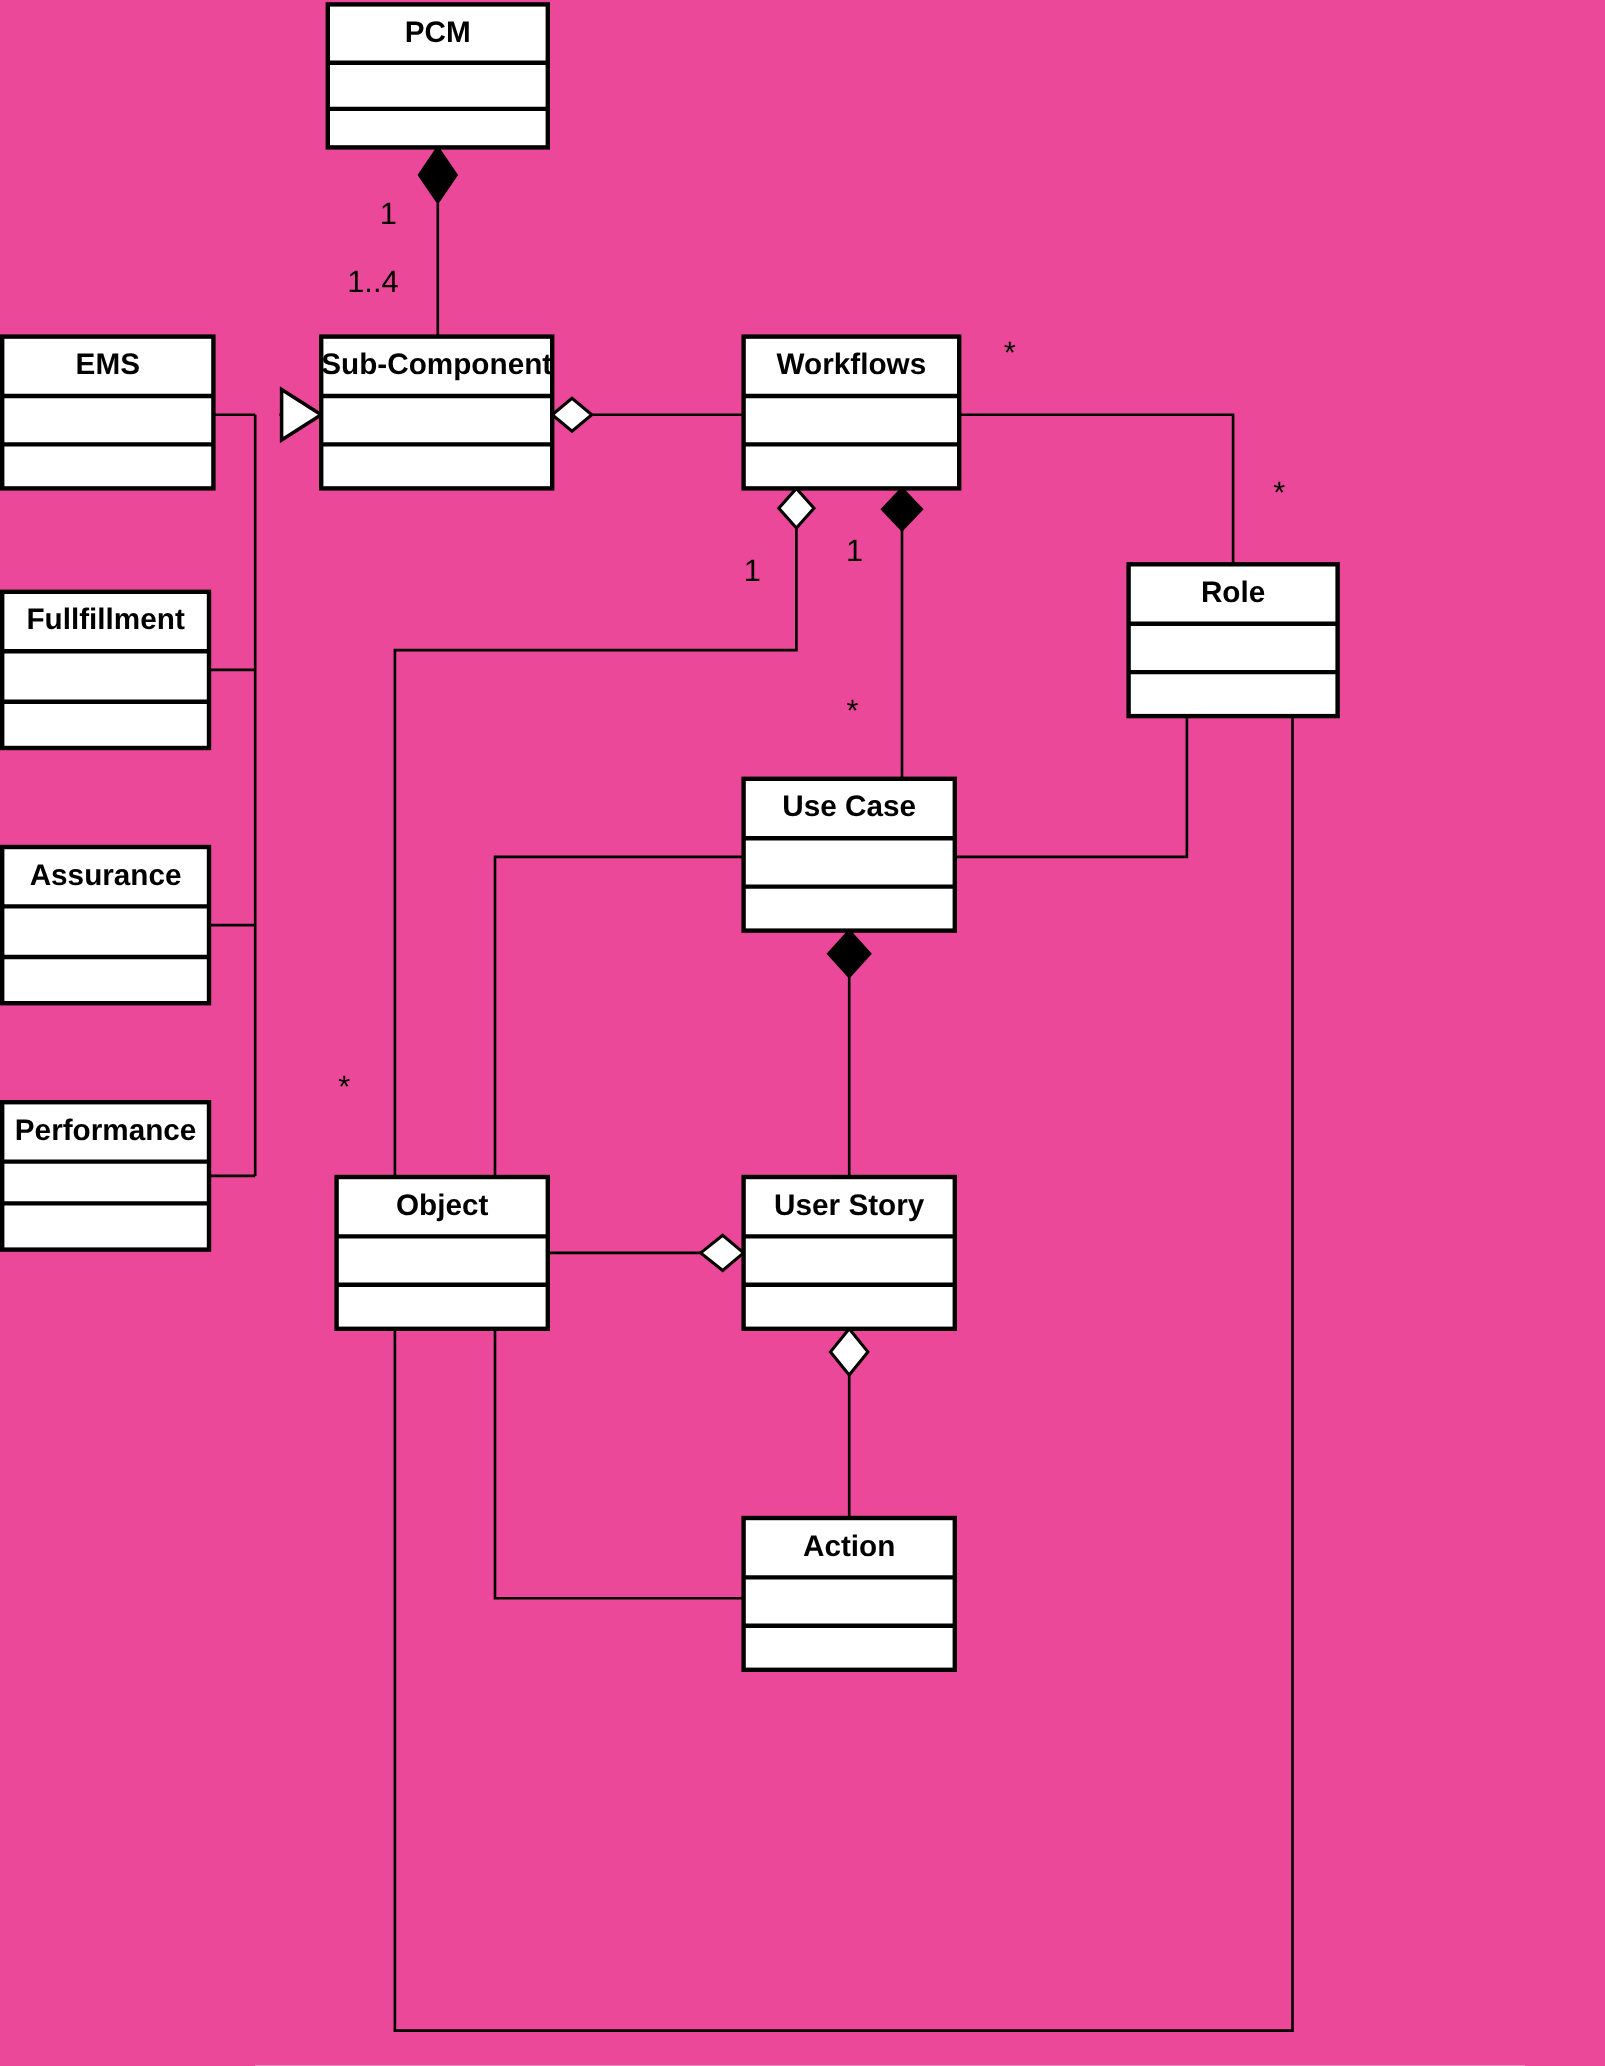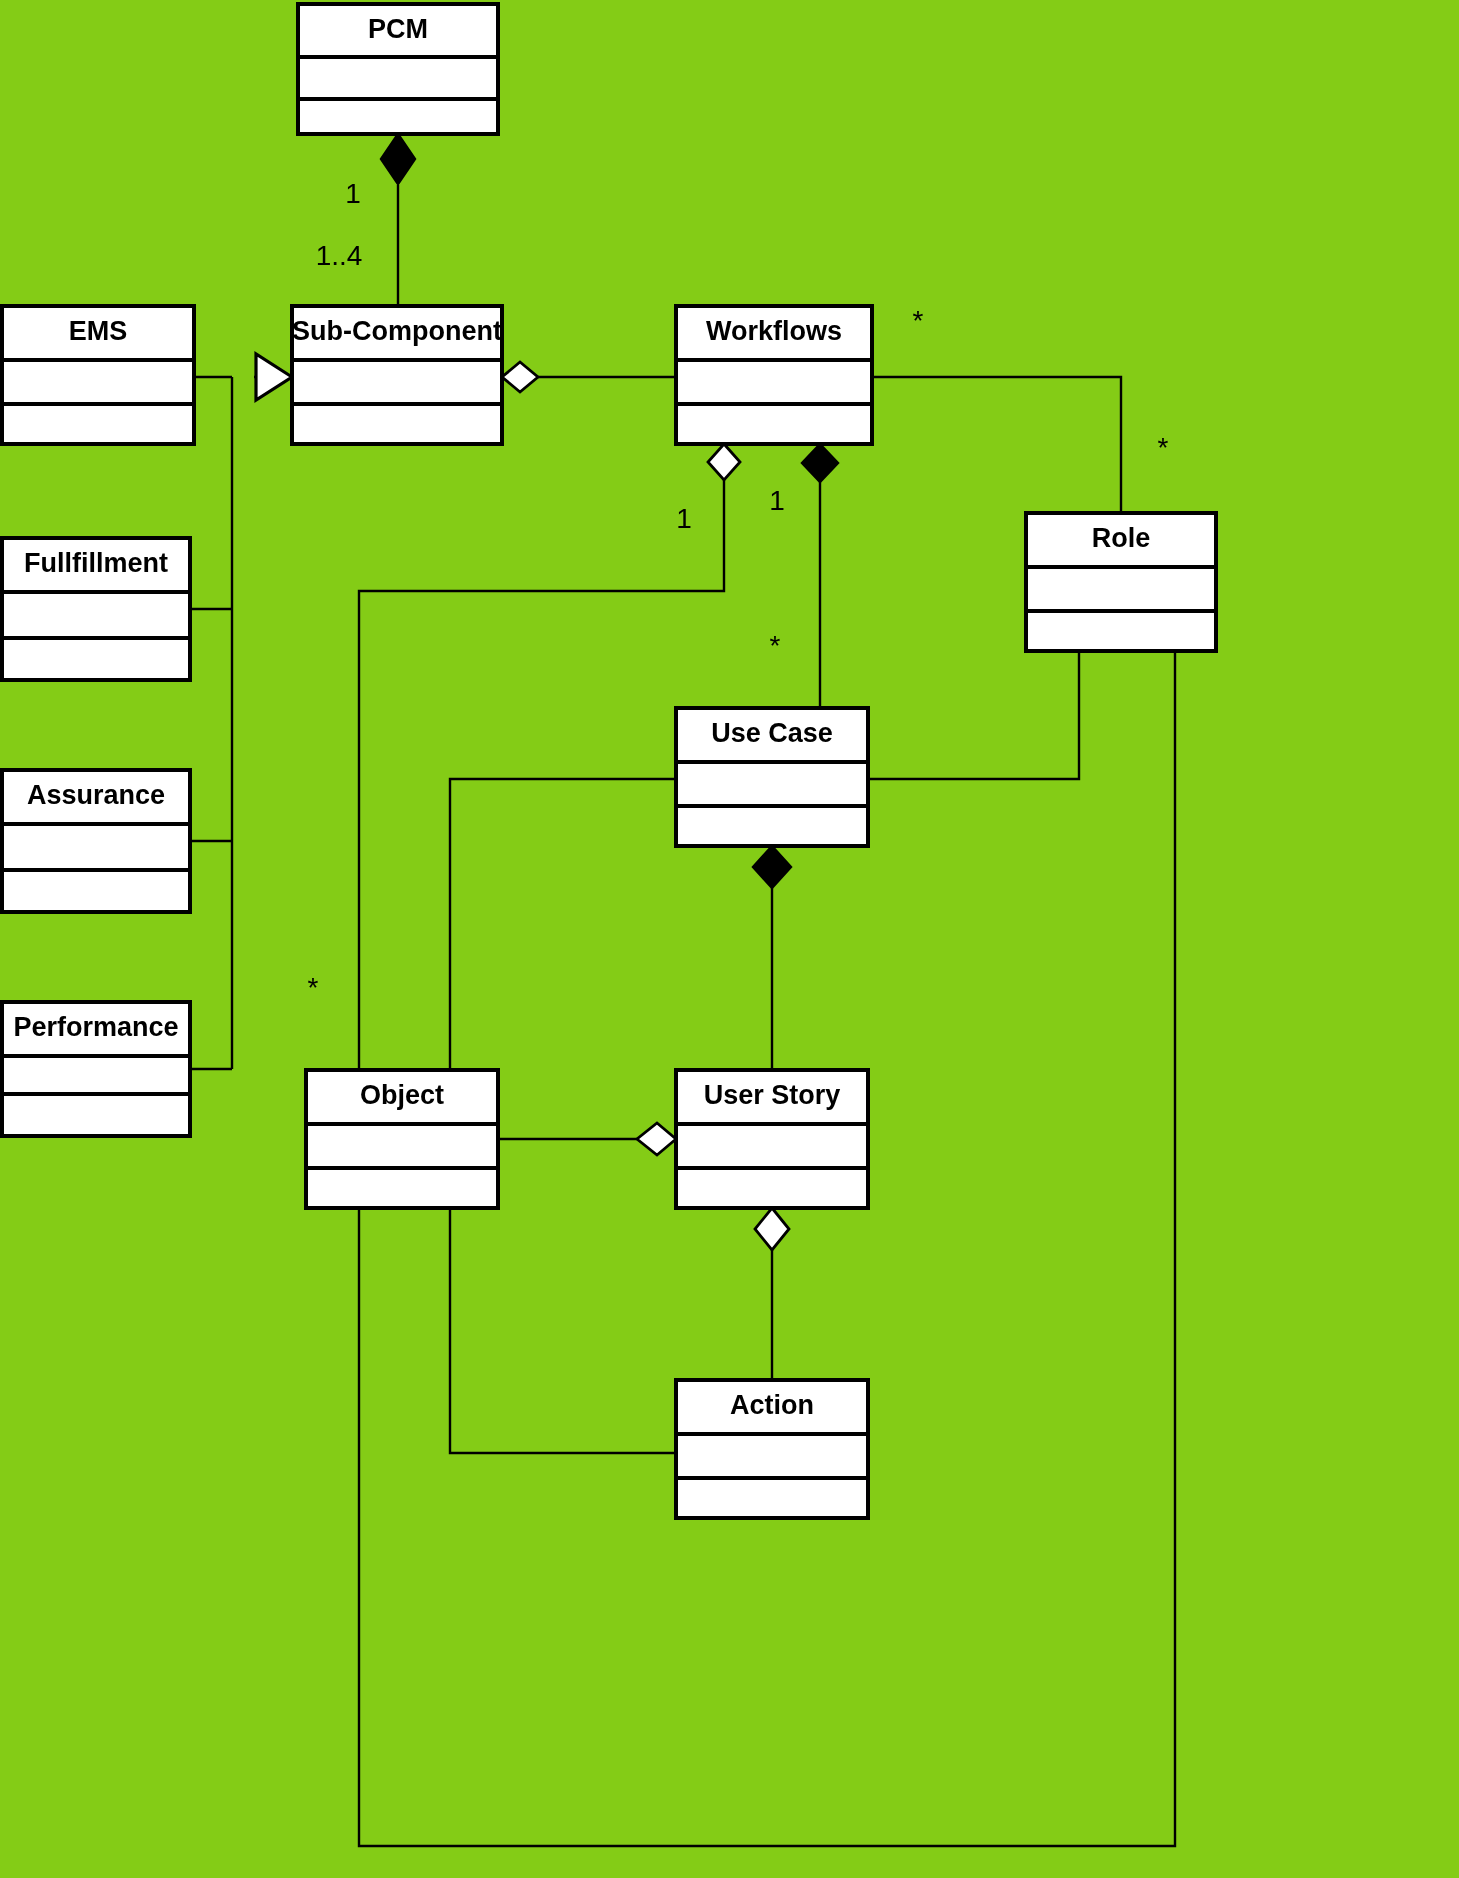--- a/index.html
+++ b/index.html
@@ -4,21 +4,21 @@
 <style>
   html, body {
     margin: 0;
     padding: 0;
     background: #ffffff;
   }
   #diagram-root {
     position: relative;
     width: 1459px;
     height: 1878px;
-    background: #84cc16;
+    background: #ec4899;
     font-family: "Liberation Sans", sans-serif;
   }
   svg#uml-canvas {
     display: block;
     width: 1459px;
     height: 1878px;
   }
   .cls-box rect {
     fill: #ffffff;
     stroke: #000000;

